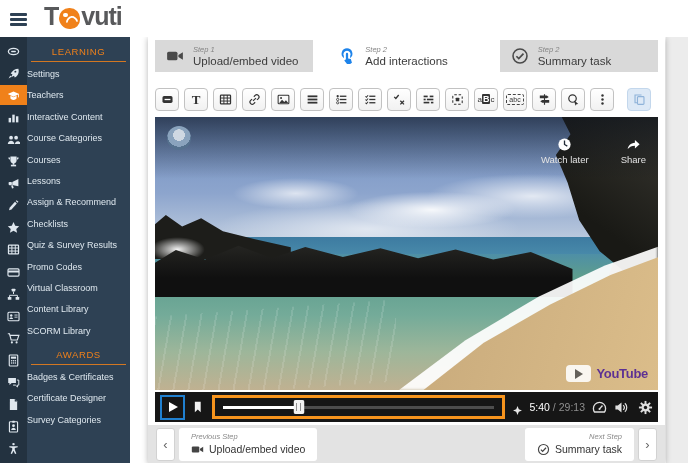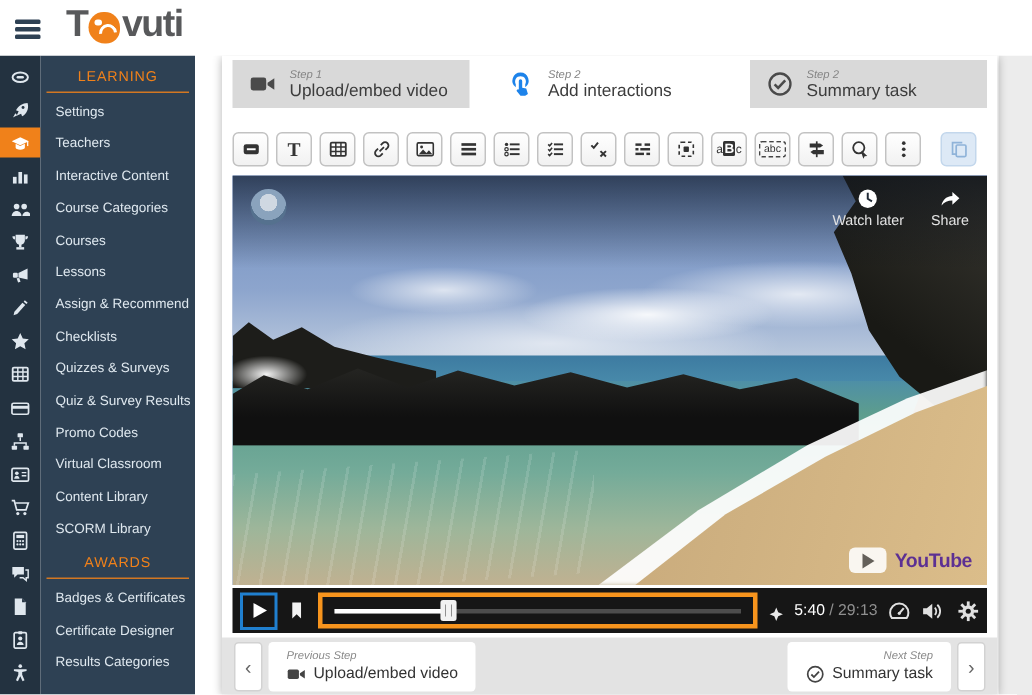--- a/index.html
+++ b/index.html
@@ -18,21 +18,21 @@
 
   
   .sidebar { position:absolute; left:0; top:37px; width:130px; height:426px; display:flex; z-index:4; }
   .icon-strip { width:27px; background:var(--strip-bg); display:flex; flex-direction:column; justify-content:space-evenly; align-items:stretch; padding:2px 0; }
   .strip-icon { height:20px; display:flex; align-items:center; justify-content:center; color:#dfe7ee; cursor:pointer; }
   .strip-icon svg { width:13px; height:13px; }
   .strip-icon.active { background:var(--accent); color:#fff; }
   .menu { flex:1; background:var(--sidebar-bg); padding-top:2px; }
   .menu-header { color:var(--accent); font-size:9.5px; font-weight:normal; text-align:center; letter-spacing:.6px; padding:7px 0 4px; }
   .menu-header-rule { height:1px; background:var(--accent); margin:0 4px 2px 4px; opacity:.85; }
-  .menu-item { color:#dfe8ef; font-size:9px; height:21.4px; line-height:21.4px; padding-left:10px; white-space:nowrap; cursor:pointer; }
+  .menu-item { color:#dfe8ef; font-size:9px; height:21.4px; line-height:21.4px; white-space:nowrap; cursor:pointer; }
 
   
   .page-right { position:absolute; left:666px; top:37px; width:22px; height:426px; background:#ececec; }
 
   
   .panel { position:absolute; left:148px; top:37px; width:517px; height:426px; background:#fff;
     box-shadow:0 1px 6px rgba(0,0,0,.3); display:flex; flex-direction:column; }
 
   
   .tabs { display:flex; gap:14px; margin:3px 7px 11px; height:33px; }
@@ -75,21 +75,21 @@
   .cliff { right:0; top:0; width:29%; height:63%; background:linear-gradient(215deg,#35342e 5%,#191915 55%);
     clip-path:polygon(34% 0, 100% 0, 100% 100%, 80% 92%, 60% 78%, 46% 60%, 38% 38%, 30% 22%, 40% 10%); }
   .foam { right:0; bottom:0; width:66%; height:57%; background:rgba(255,255,255,.92); filter:blur(1.5px);
     clip-path:polygon(100% 8%, 100% 100%, 22% 100%, 42% 68%, 64% 40%, 84% 20%); }
   .sand { right:0; bottom:0; width:63%; height:54%; background:linear-gradient(105deg,#c2a477,#dbbd8a);
     clip-path:polygon(100% 10%, 100% 100%, 26% 100%, 45% 68%, 66% 42%, 85% 22%); }
   .v-overlay { top:0; left:0; right:0; height:62px; background:linear-gradient(rgba(8,14,24,.6),rgba(8,14,24,0)); }
   .avatar { left:12px; top:9px; width:24px; height:24px; border-radius:50%;
     background:radial-gradient(circle at 50% 38%, #cfd8e2 0 30%, #8aa3bd 31% 60%, #55718e 61%); cursor:pointer; }
   .v-title { left:45px; top:14px; color:#eeeeee; font-size:13px; }
-  .v-actions { right:12px; top:8px; display:flex; gap:18px; }
+  .v-actions { right:12px; top:20px; display:flex; gap:32px; }
   .v-action { display:flex; flex-direction:column; align-items:center; gap:2px; color:#e3e3e3; font-size:9.5px; cursor:pointer; }
   .v-action svg { width:15px; height:15px; }
   .yt-logo { right:10px; bottom:8px; display:flex; align-items:center; gap:5px; opacity:.88; cursor:pointer; }
   .yt-badge { width:25px; height:17px; background:#fff; border-radius:4px; display:flex; align-items:center; justify-content:center; }
   .yt-badge i { width:0; height:0; border-left:8px solid #555; border-top:5px solid transparent; border-bottom:5px solid transparent; }
   .yt-text { color:#4c1d95; font-size:13px; font-weight:bold; letter-spacing:-.3px; }
 
   
   .controls { margin:2px 7px 0; height:31px; background:#161616; display:flex; align-items:center; padding:0 5px; gap:7px;justify-content:flex-end; }
   .play-btn { width:25px; height:25px; border:2px solid var(--play-hl); display:flex; align-items:center; justify-content:center; cursor:pointer; flex:none; }
@@ -277,36 +277,35 @@
       <div>
 
       <div class="menu-item">Settings</div>
           <div class="menu-item">Teachers</div>
           <div class="menu-item">Interactive Content</div>
           <div class="menu-item">Course Categories</div>
           <div class="menu-item">Courses</div>
           <div class="menu-item">Lessons</div>
           <div class="menu-item">Assign &amp; Recommend</div>
           <div class="menu-item">Checklists</div>
-          <div class="menu-item">Quizzes &amp; Surveys</div>
           <div class="menu-item">Quiz &amp; Survey Results</div>
           <div class="menu-item">Promo Codes</div>
           <div class="menu-item">Virtual Classroom</div>
           <div class="menu-item">Content Library</div>
           <div class="menu-item">SCORM Library</div>
         </div>
     </div>
     <div>
       <div class="menu-header">AWARDS</div>
       <div class="menu-header-rule"></div>
       <div>
 
       <div class="menu-item">Badges &amp; Certificates</div>
           <div class="menu-item">Certificate Designer</div>
-          <div class="menu-item">Results Categories</div>
+          <div class="menu-item">Survey Categories</div>
         </div>
     </div>
   </div>
 </div>
 
 <div class="page-right"></div>
 
 <div class="panel">
 
   <div class="tabs">

